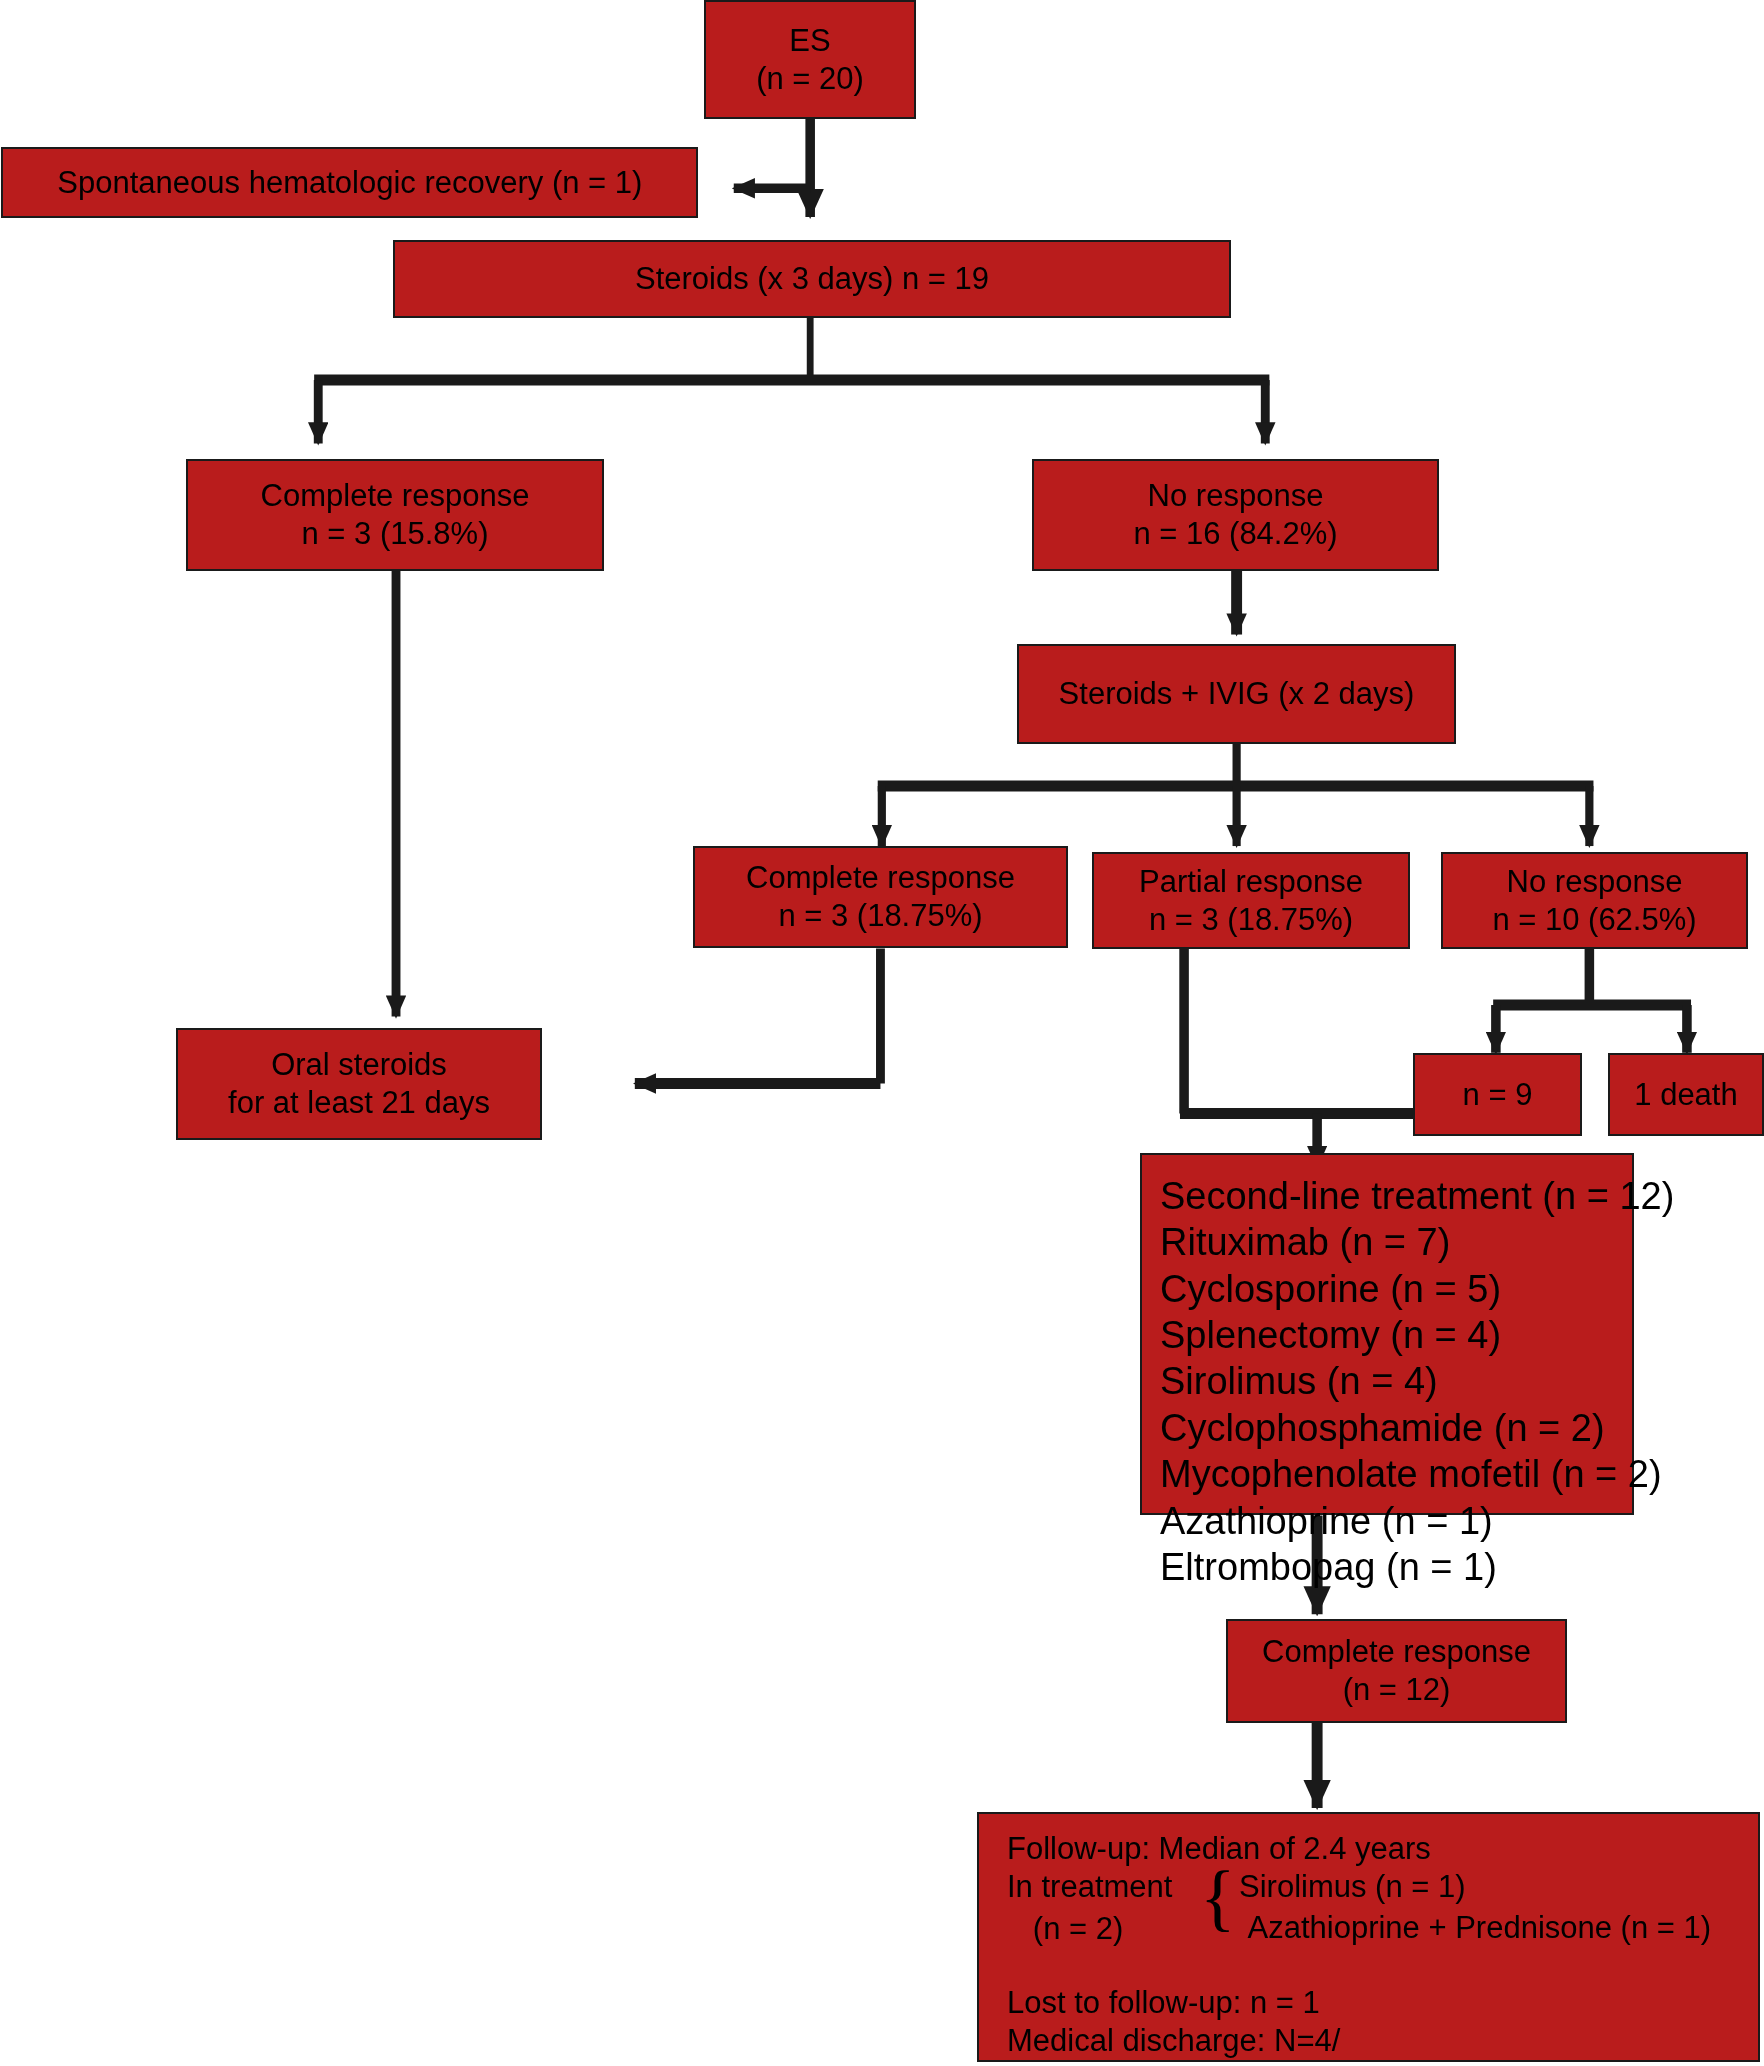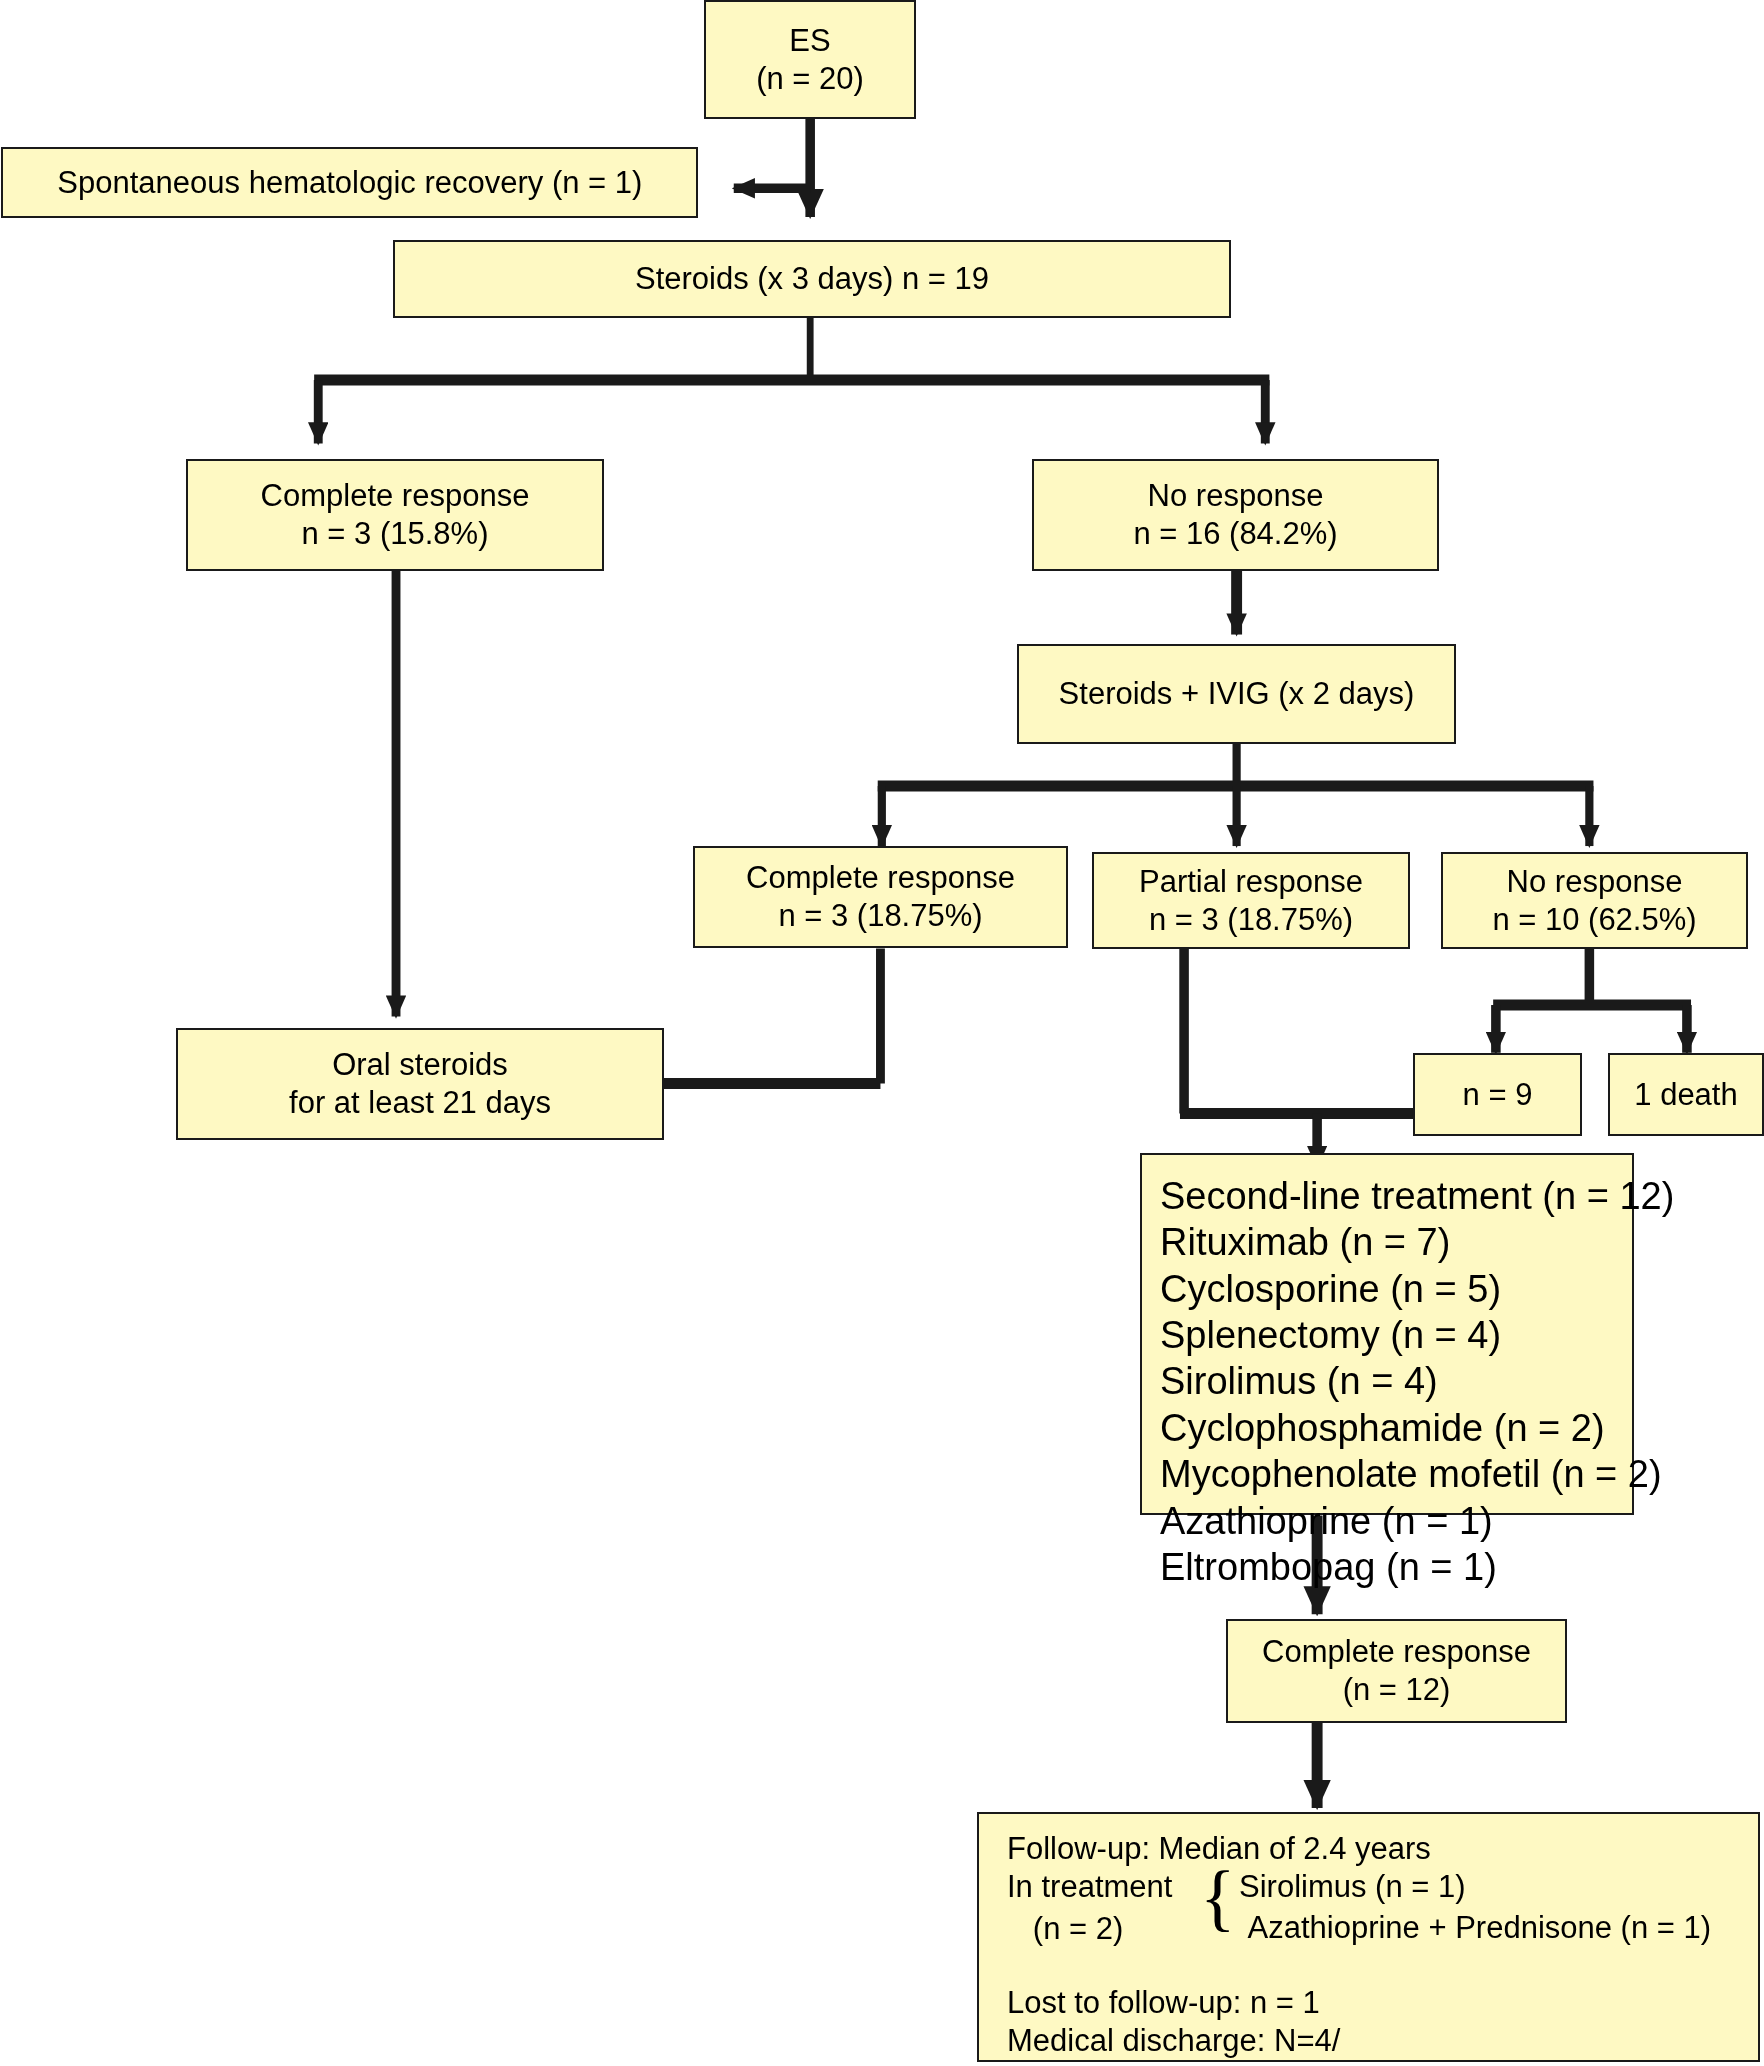--- a/index.html
+++ b/index.html
@@ -22,21 +22,21 @@
     left: 0;
     top: 0;
     width: 1765px;
     height: 2066px;
     pointer-events: none;
   }
   .node {
     position: absolute;
     box-sizing: border-box;
     border: 2px solid #1a1a1a;
-    background: #fef9c3;
+    background: #b91c1c;
     display: flex;
     flex-direction: column;
     align-items: center;
     justify-content: center;
     text-align: center;
     line-height: 1.22;
     color: #000000;
   }
   .node.left-align {
     align-items: flex-start;
@@ -161,21 +161,21 @@
   <div class="node fs-med" style="left:1092px; top:852px; width:318px; height:97px;">
     <span class="ln">Partial response</span>
     <span class="ln">n = 3 (18.75%)</span>
   </div>
 
   <div class="node fs-med" style="left:1441px; top:852px; width:307px; height:97px;">
     <span class="ln">No response</span>
     <span class="ln">n = 10 (62.5%)</span>
   </div>
 
-  <div class="node fs-main" style="left:176px; top:1028px; width:488px; height:112px;">
+  <div class="node fs-main" style="left:176px; top:1028px; width:366px; height:112px;">
     <span class="ln">Oral steroids</span>
     <span class="ln">for at least 21 days</span>
   </div>
 
   <div class="node fs-main" style="left:1413px; top:1053px; width:169px; height:83px;">
     <span class="ln">n = 9</span>
   </div>
 
   <div class="node fs-main" style="left:1608px; top:1053px; width:156px; height:83px;">
     <span class="ln">1 death</span>

